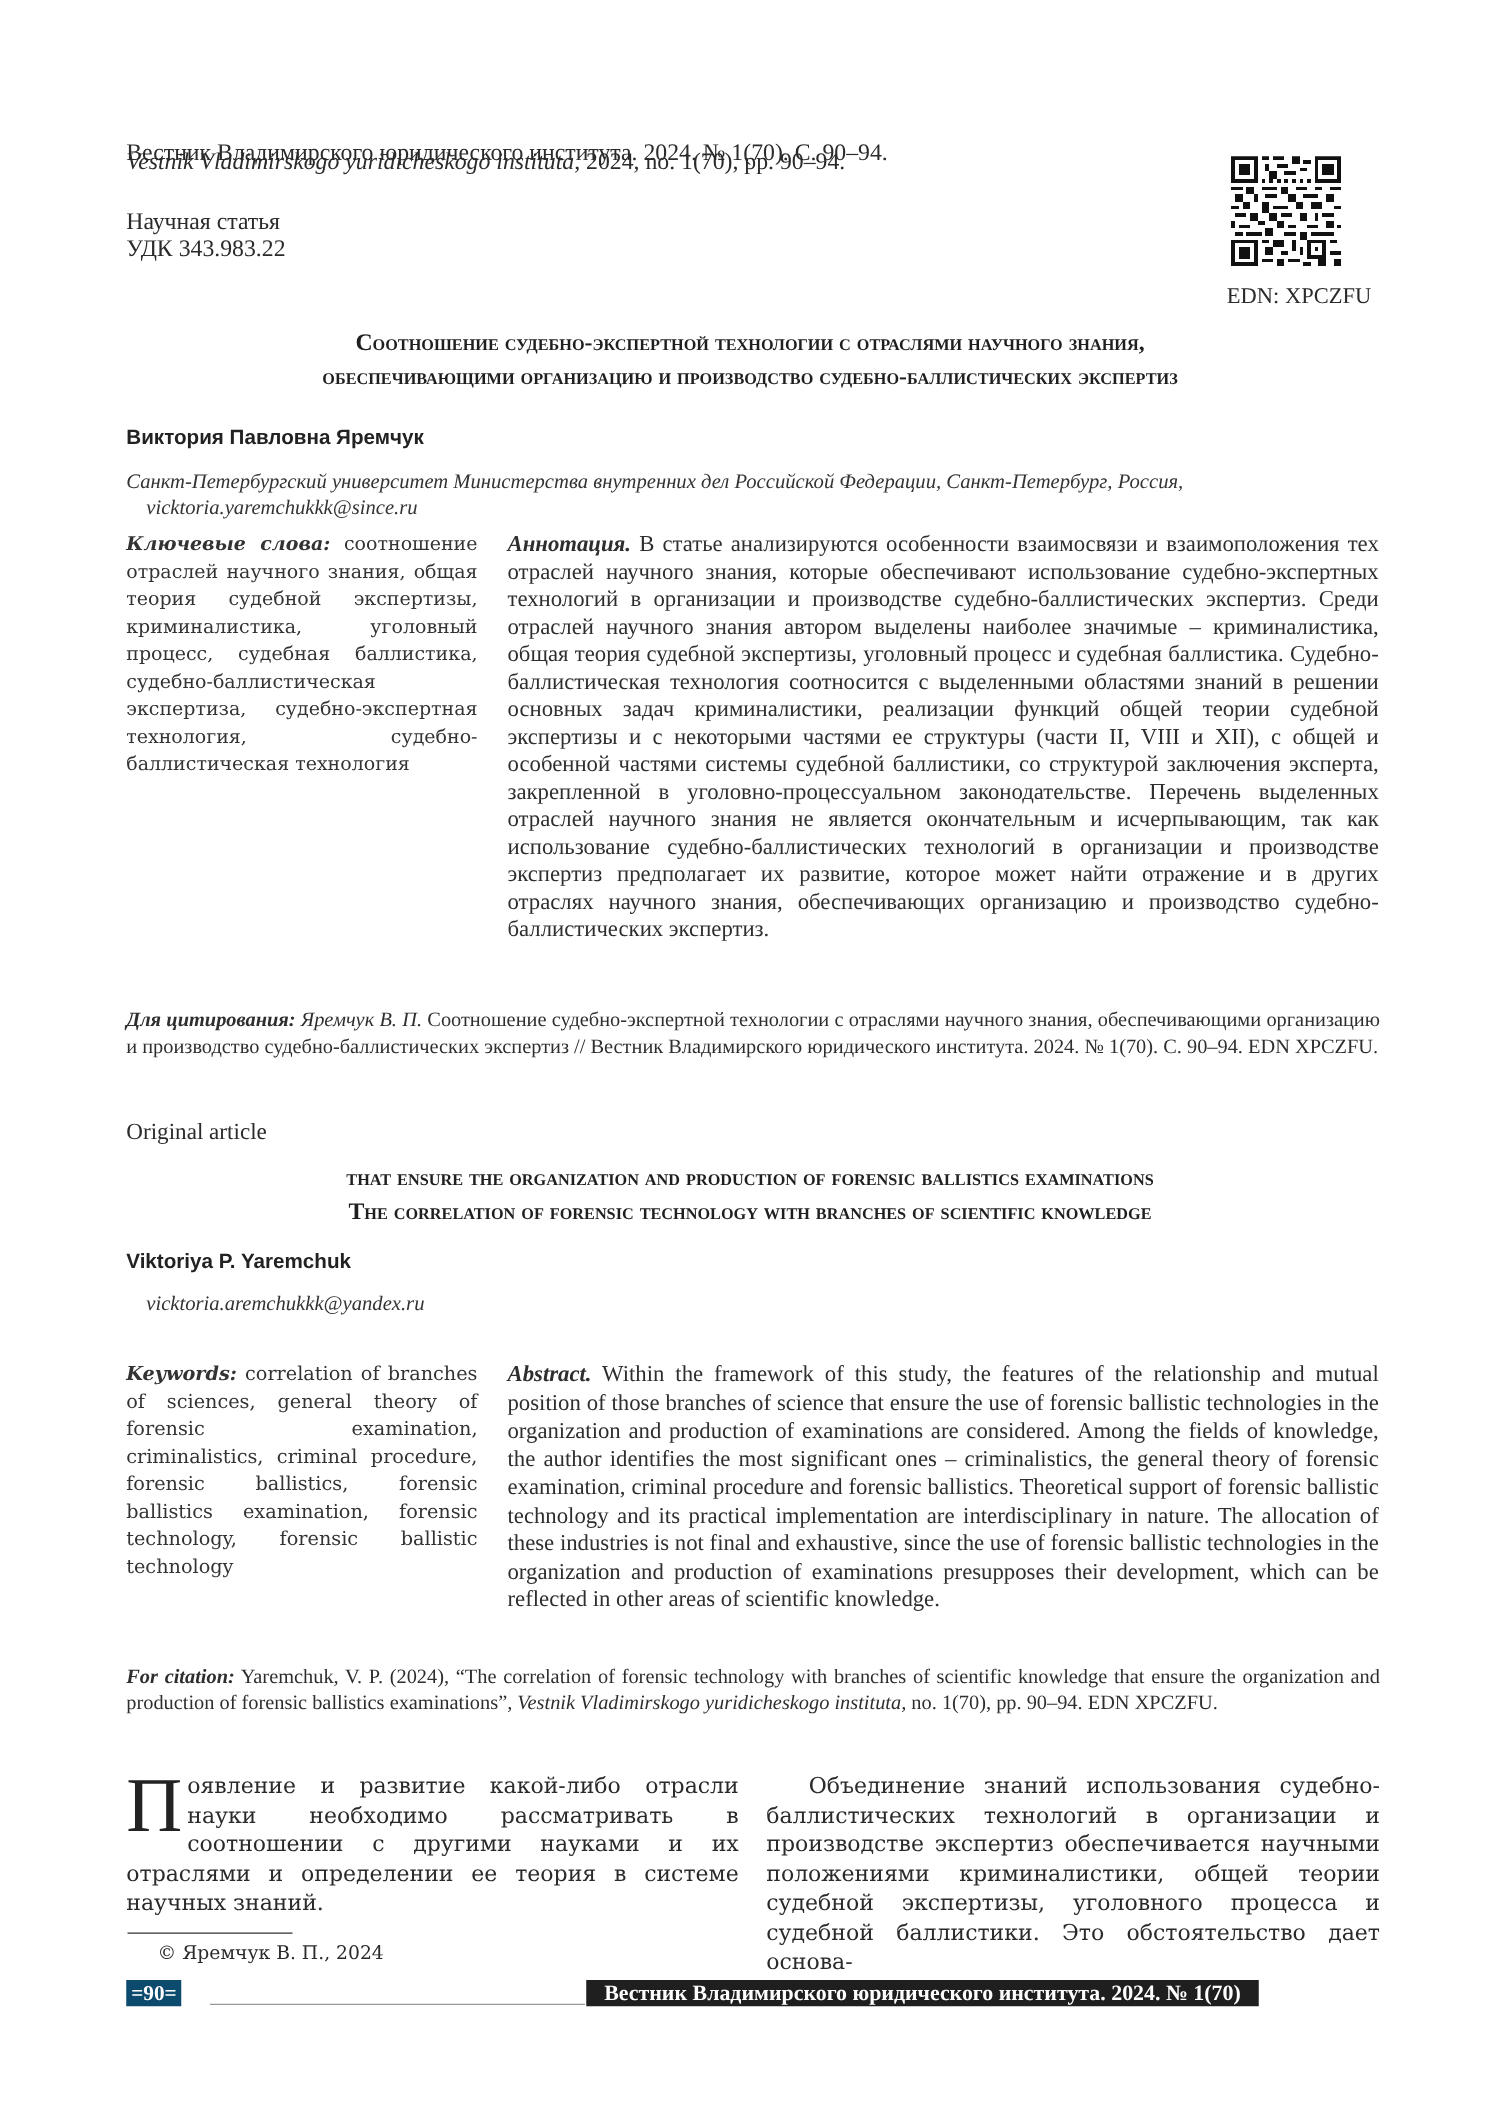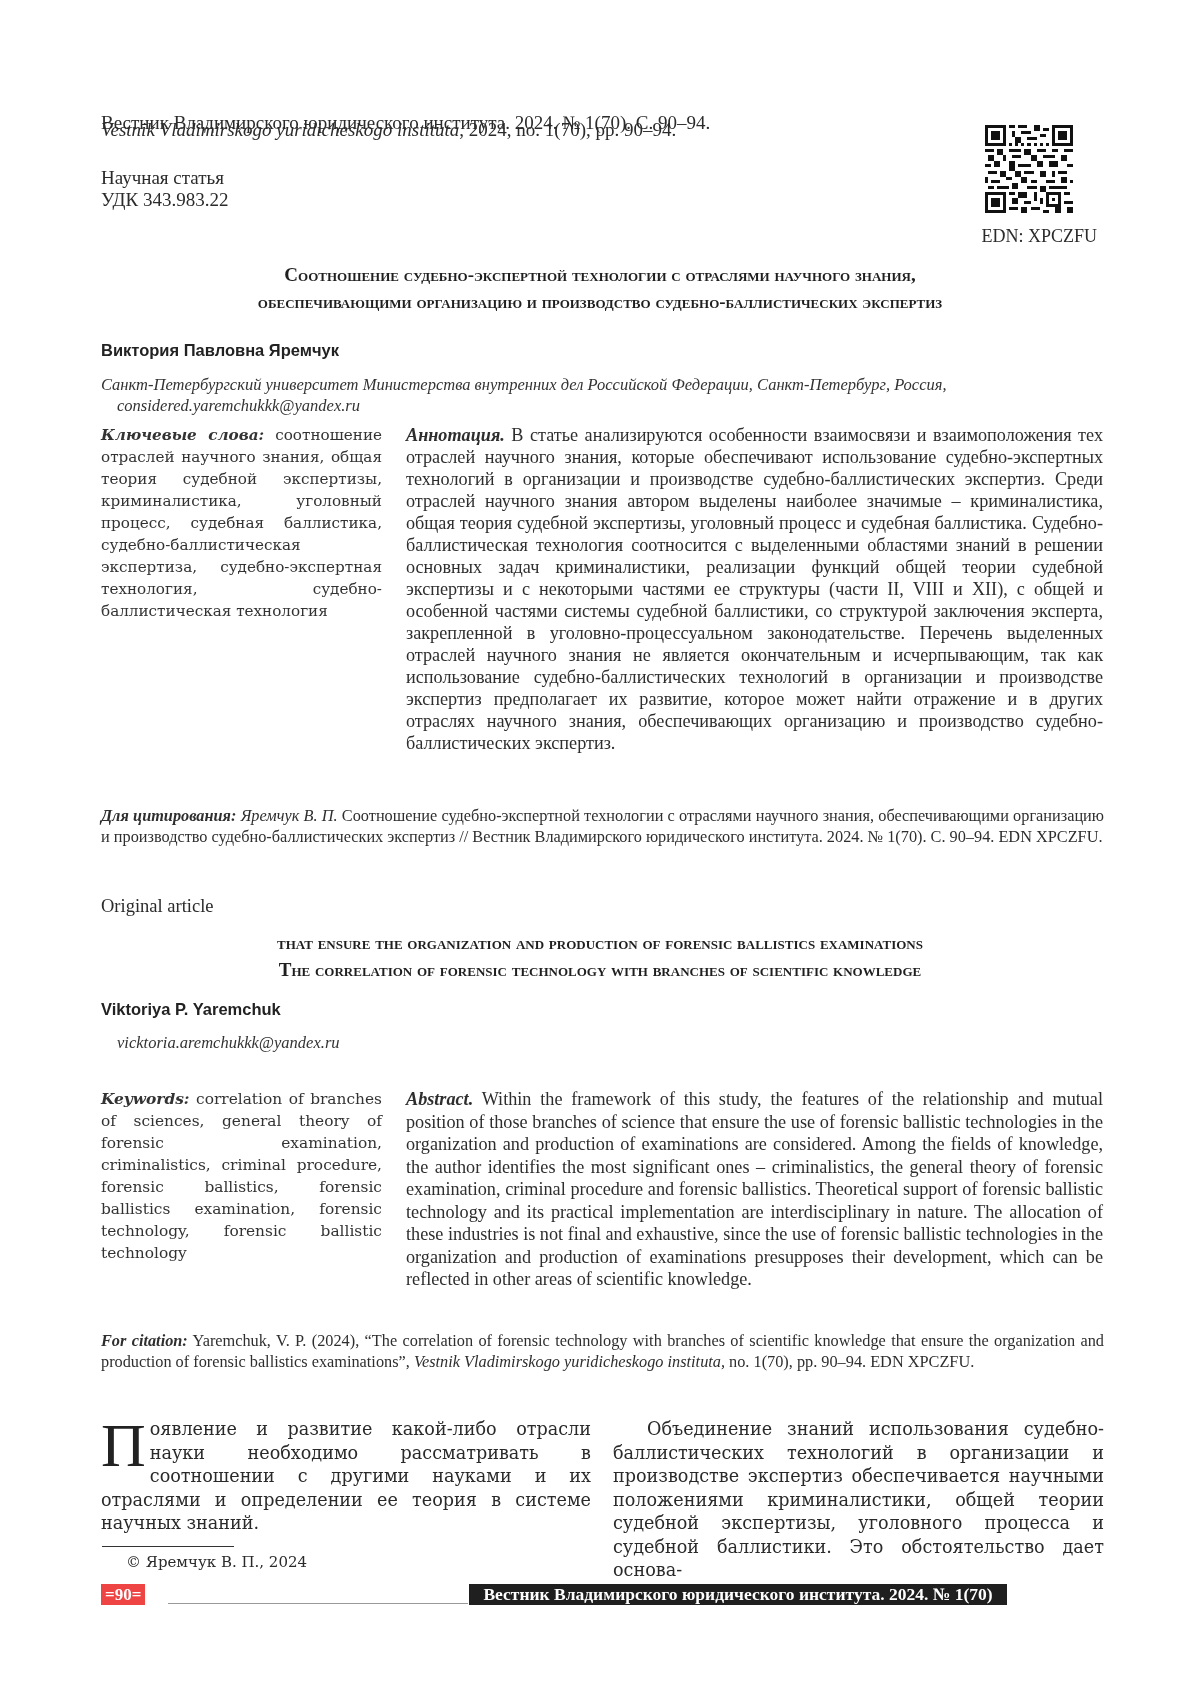--- a/index.html
+++ b/index.html
@@ -47,21 +47,21 @@
     float: left; font-family: "Liberation Serif", serif; font-size: 62px; line-height: 46px;
     margin: 2px 4px 0 0; color: #222; padding-top: 2px;
   }
   .indent { text-indent: 34px; }
 
   .fn-rule { left: 102px; top: 1546px; width: 132px; height: 1px; background: #333; }
   .fn { left: 126px; top: 1553px; font-family: "DejaVu Serif", serif; font-size: 15px; color: #2a2a2a; }
 
   .pg-box {
     left: 101px; top: 1584px; height: 21px; padding: 0 4px;
-    background: #ef4444; color: #fff; font-family: "Liberation Serif", serif;
+    background: #0c4a6e; color: #fff; font-family: "Liberation Serif", serif;
     font-size: 17px; line-height: 21px; font-weight: bold;
   }
   .pg-rule { left: 168px; top: 1603px; width: 300px; height: 1px; background: #999; }
   .jr-box {
     left: 469px; top: 1584px; width: 538px; height: 21px;
     background: #1f1f1f; color: #fff; font-family: "Liberation Serif", serif;
     font-size: 17.5px; line-height: 21px; font-weight: bold; text-align: center; white-space: nowrap;
   }
 </style>
 </head>
@@ -158,21 +158,21 @@
 </div>
 <div class="abs edn">EDN: XPCZFU</div>
 
 <div class="abs title" style="top:261px;">
   <div>Соотношение судебно-экспертной технологии с отраслями научного знания,</div>
   <div>обеспечивающими организацию и производство судебно-баллистических экспертиз</div>
 </div>
 <div class="abs author" style="left:101px; top:341px;">Виктория Павловна Яремчук</div>
 <div class="abs affil" style="left:101px; top:374px;">
   <span>Санкт-Петербургский университет Министерства внутренних дел Российской Федерации, Санкт-Петербург, Россия,</span>
-  <span class="mail">considered.yaremchukkk@yandex.ru</span>
+  <span class="mail">vicktoria.yaremchukkk@since.ru</span>
 </div>
 
 <div class="abs kw" style="left:101px; top:424px; width:281px;">
   <b>Ключевые слова:</b>
   <span>соотношение отраслей научного знания, общая теория судебной экспертизы, криминалистика, уголовный процесс, судебная баллистика, судебно-баллистическая экспертиза, судебно-экспертная технология, судебно-баллистическая технология</span>
 </div>
 <div class="abs abs-txt" style="left:406px; top:424px; width:697px;">
   <b>Аннотация.</b>
   <span>В статье анализируются особенности взаимосвязи и взаимоположения тех отраслей научного знания, которые обеспечивают использование судебно-экспертных технологий в организации и производстве судебно-баллистических экспертиз. Среди отраслей научного знания автором выделены наиболее значимые – криминалистика, общая теория судебной экспертизы, уголовный процесс и судебная баллистика. Судебно-баллистическая технология соотносится с выделенными областями знаний в решении основных задач криминалистики, реализации функций общей теории судебной экспертизы и с некоторыми частями ее структуры (части II, VIII и XII), с общей и особенной частями системы судебной баллистики, со структурой заключения эксперта, закрепленной в уголовно-процессуальном законодательстве. Перечень выделенных отраслей научного знания не является окончательным и исчерпывающим, так как использование судебно-баллистических технологий в организации и производстве экспертиз предполагает их развитие, которое может найти отражение и в других отраслях научного знания, обеспечивающих организацию и производство судебно-баллистических экспертиз.</span>
 </div>

